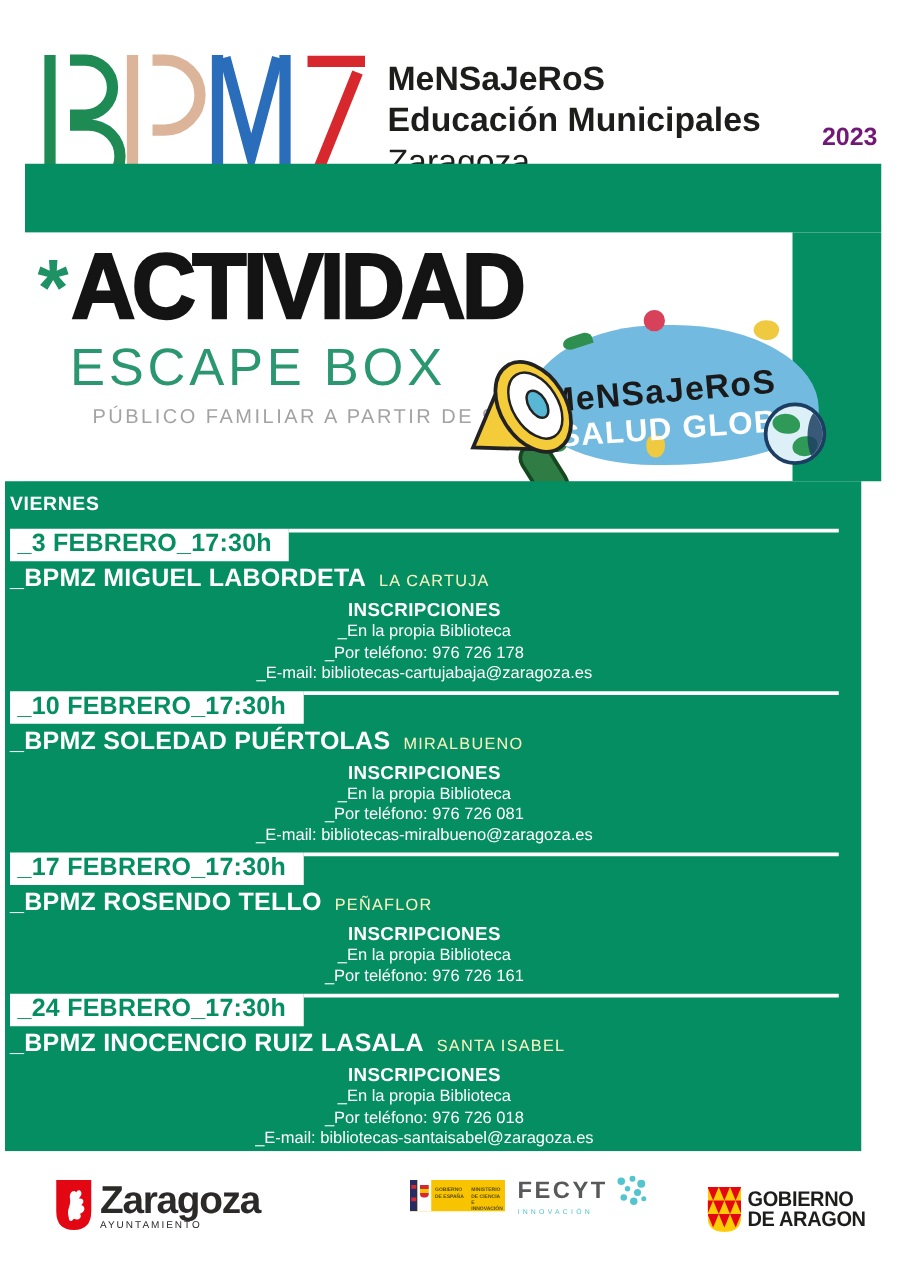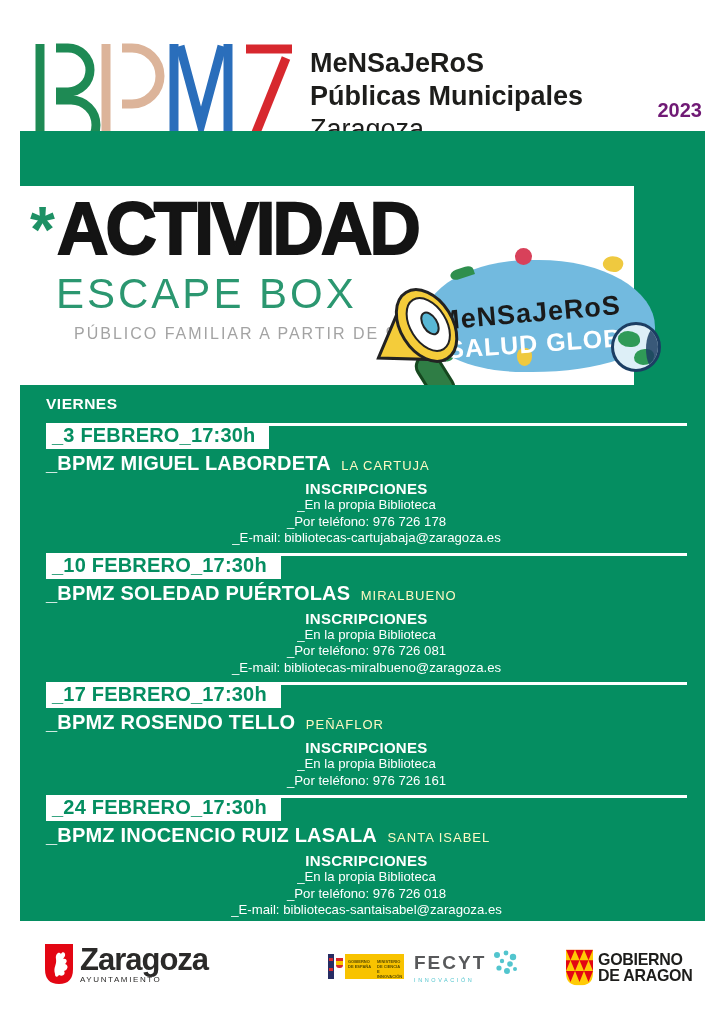--- a/index.html
+++ b/index.html
@@ -11,22 +11,22 @@
              color:#00a37e;letter-spacing:.2px;}
   .bpmz-logo{position:absolute;left:34px;top:42px;}
   .org{position:absolute;left:310px;top:47px;color:#1d1d1b;line-height:33px;font-size:27px;}
   .org .b{font-weight:bold;}
   .year{position:absolute;top:99px;right:22px;font-size:20px;font-weight:bold;color:#701a75;}
 
   
   .band{position:absolute;left:20px;top:131px;width:685px;height:55px;background:#058e61;}
   .hero-wrap{position:absolute;left:20px;top:186px;width:685px;height:199px;background:#058e61;}
   .hero-box{position:absolute;left:0;top:0;width:614px;height:199px;background:#ffffff;overflow:hidden;}
-  .main{position:absolute;left:20px;top:385px;width:685px;height:536px;background:#058e61;
-        box-sizing:border-box;padding:6px 18px 0 26px;color:#fff;}
+  .main{position:absolute;left:4px;top:385px;width:685px;height:536px;background:#058e61;
+        box-sizing:border-box;padding:6px 18px 0 4px;color:#fff;}
 
   
   .h-row{display:flex;align-items:flex-start;margin:6px 0 0 10px;}
   .ast{font-size:64px;font-weight:bold;color:#1e9165;line-height:1;margin:6px 2px 0 0;}
   .title{display:inline-block;font-size:74px;font-weight:bold;color:#141414;line-height:1;
          letter-spacing:-3px;transform:scaleX(.96);transform-origin:left;
          -webkit-text-stroke:2px #141414;}
   .sub1{margin:7px 0 0 36px;font-size:42px;color:#2b9770;letter-spacing:3px;line-height:1.0;}
   .sub2{margin:2px 0 0 68px;font-size:42px;color:#2b9770;letter-spacing:3px;line-height:1.0;}
   .aud{margin:10px 0 0 54px;font-size:16px;color:#a3a3a3;letter-spacing:2px;}
@@ -70,21 +70,21 @@
   .insc-title{font-size:15px;font-weight:bold;letter-spacing:.3px;}
   .insc-line{font-size:13.2px;line-height:16.5px;}
 
   
   .footer{position:absolute;left:0;top:921px;width:724px;height:102px;background:#ffffff;}
   .lg{position:absolute;display:flex;align-items:center;}
   .zgz{left:44px;top:22px;}
   .zgz-text{margin-left:6px;color:#2b2a29;}
   .zgz-name{font-size:31px;font-weight:bold;letter-spacing:-1px;line-height:30px;}
   .zgz-sub{font-size:8px;letter-spacing:1.6px;margin-top:0px;}
-  .gov{left:296px;top:28px;padding-left:32px;}
+  .gov{left:296px;top:18px;padding-left:32px;}
   .gov-box{display:flex;width:76px;height:25px;background:#f8c300;overflow:hidden;}
   .gov-strip{width:6px;height:100%;background:#272c63;position:relative;}
   .gov-strip i{position:absolute;left:1px;width:4px;height:3px;background:#d7282e;display:block;}
   .gov-white{width:11px;height:100%;background:#ffffff;position:relative;}
   .crest{position:absolute;left:2px;top:4px;width:7px;height:10px;
          background:linear-gradient(#d7282e 33%,#f8c300 33%,#f8c300 66%,#d7282e 66%);border-radius:0 0 3px 3px;}
   .gov-text{font-size:4px;line-height:5px;color:#5a4d00;margin:5px 0 0 3px;width:26px;font-weight:bold;}
   .fecyt{margin-left:10px;text-align:left;}
   .fecyt-name{font-size:19px;font-weight:bold;color:#58595b;letter-spacing:2px;line-height:18px;}
   .fecyt-sub{font-size:5.5px;color:#52c5ce;letter-spacing:2.6px;}
@@ -121,21 +121,21 @@
       <g stroke="#d7282e">
         <path d="M212,7 H258"></path>
         <path d="M252,16 L219,98"></path>
         <path d="M212,107 H258"></path>
       </g>
     </g>
   </svg>
 
   <div class="org">
     <div class="b">MeNSaJeRoS</div>
-    <div class="b">Públicas Municipales</div>
+    <div class="b">Educación Municipales</div>
     <div>Zaragoza</div>
   </div>
 
   <div class="year">2023</div>
 
   <div class="band"></div>
 
   <div class="hero-wrap">
     <div class="hero-box">
       <div class="h-row">

